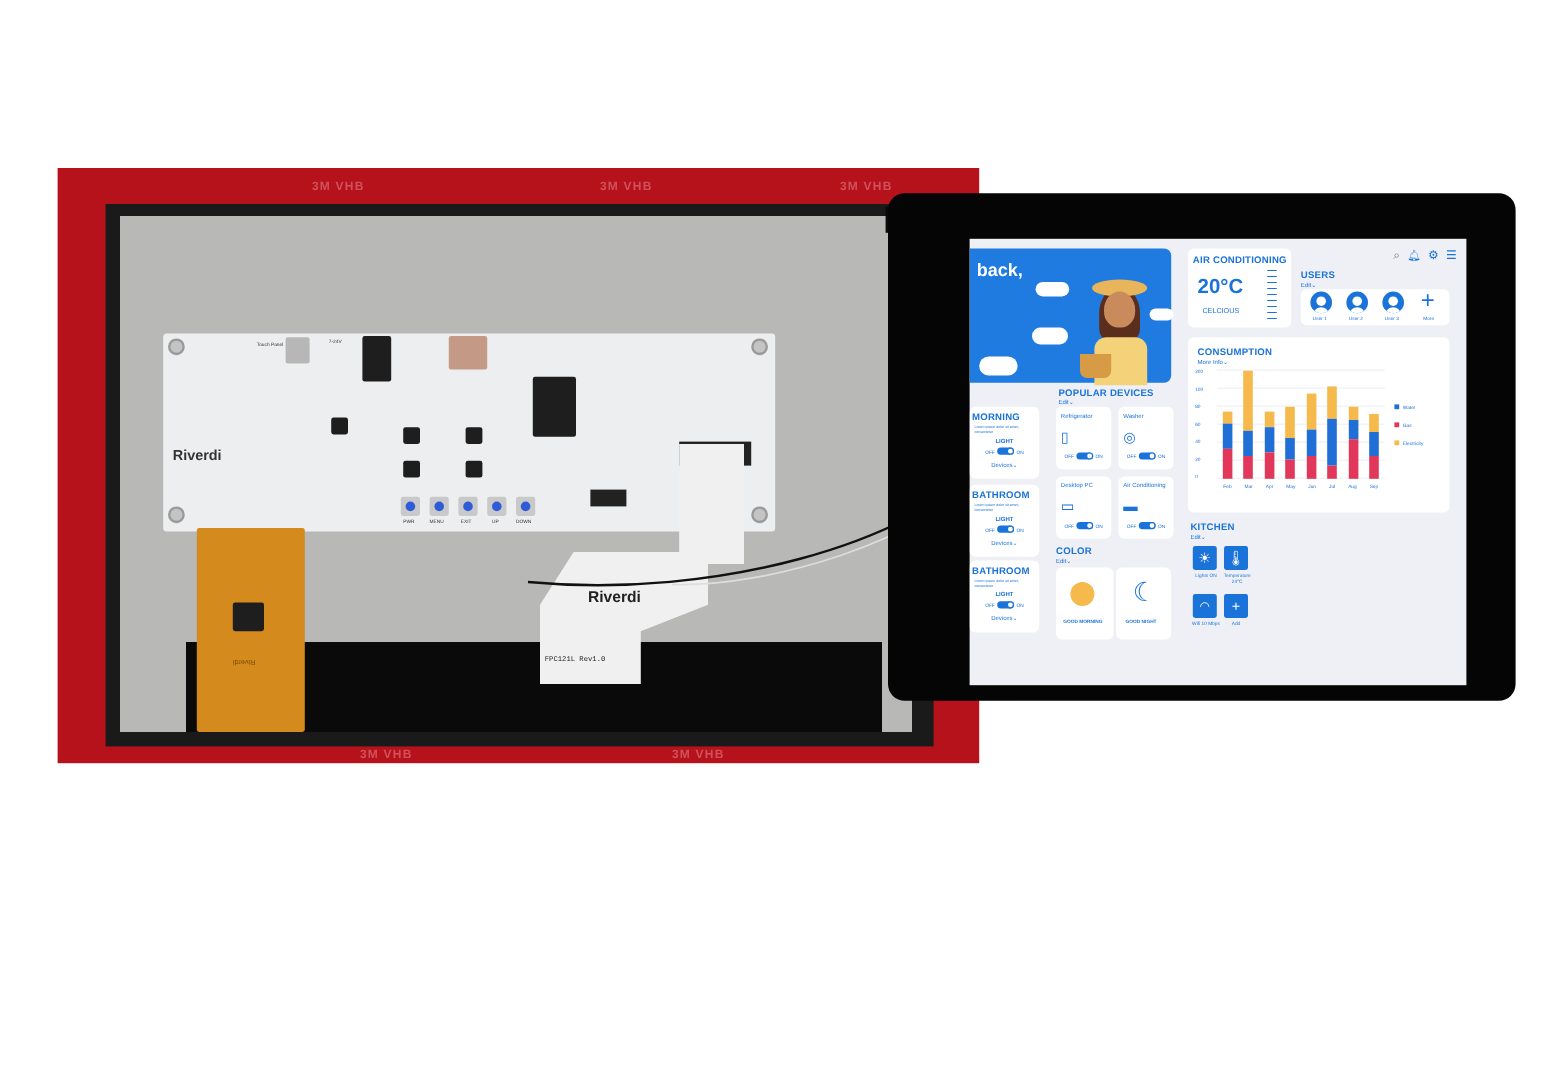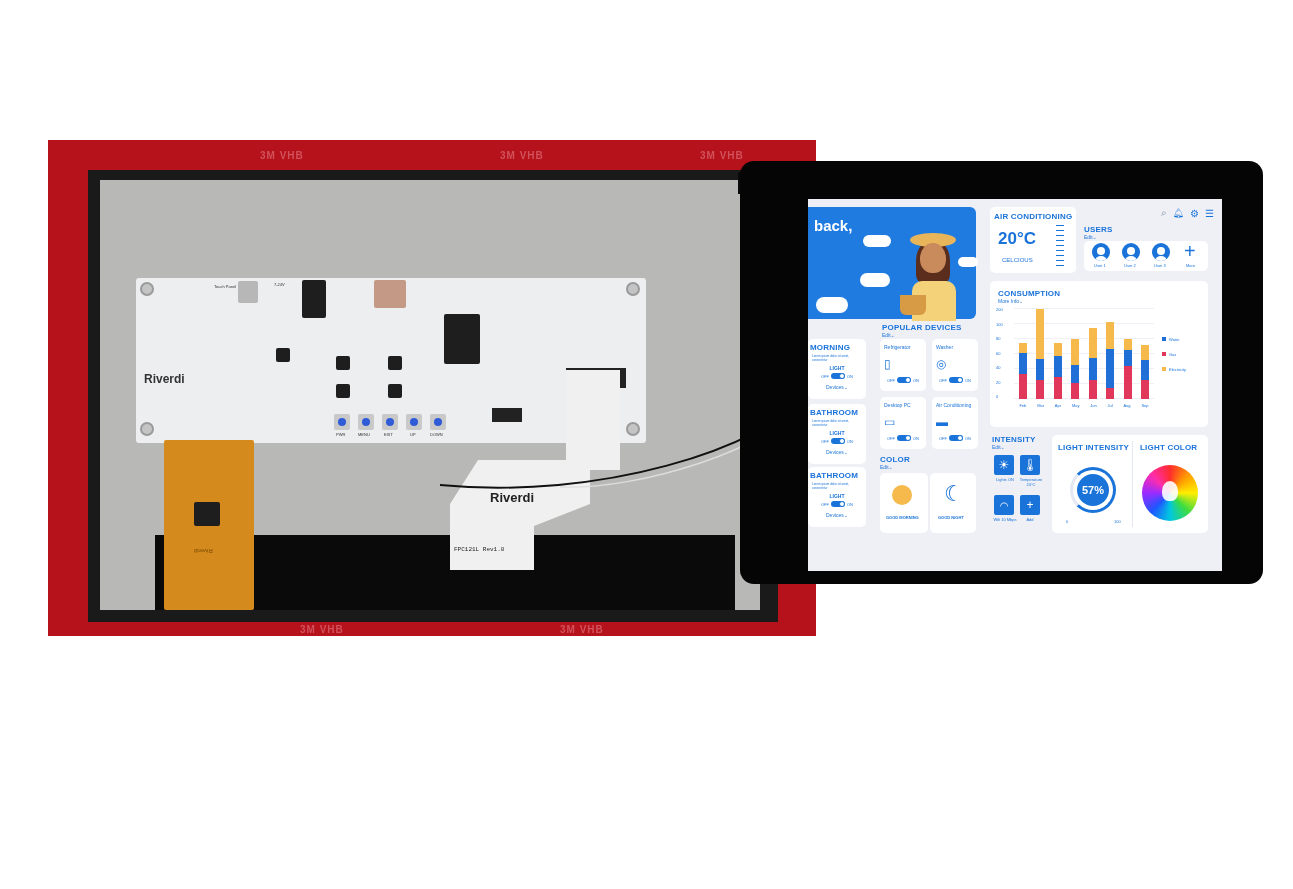--- a/index.html
+++ b/index.html
@@ -315,46 +315,33 @@
     <div class="sub" style="position:absolute;left:72px;top:265px;">Edit⌄</div>
     <div class="card" style="left:72px;top:274px;width:48px;height:60px;">
       <div style="position:absolute;left:12px;top:12px;width:20px;height:20px;border-radius:50%;background:#f5b94c;"></div>
       <div class="tiny" style="position:absolute;left:6px;top:42px;width:40px;font-weight:bold;">GOOD MORNING</div>
     </div>
     <div class="card" style="left:122px;top:274px;width:46px;height:60px;">
       <div style="position:absolute;left:14px;top:8px;font-size:22px;color:#1a73d9;">☾</div>
       <div class="tiny" style="position:absolute;left:8px;top:42px;width:36px;font-weight:bold;">GOOD NIGHT</div>
     </div>
 
-    <div class="h" style="position:absolute;left:184px;top:236px;">INTENSITY</div>
+    <div class="h" style="position:absolute;left:184px;top:236px;">KITCHEN</div>
     <div class="sub" style="position:absolute;left:184px;top:245px;">Edit⌄</div>
     <div class="sc-tile" style="left:186px;top:256px;">
         <span>☀</span>
       </div>
     <div class="tiny" style="position:absolute;left:186px;top:278px;width:22px;text-align:center;"><span>Lights</span> <span>ON</span></div>
     <div class="sc-tile" style="left:212px;top:256px;">
         <span>🌡︎</span>
       </div>
     <div class="tiny" style="position:absolute;left:208px;top:278px;width:30px;text-align:center;"><span>Temperature</span> <span>24°C</span></div>
     <div class="sc-tile" style="left:186px;top:296px;">
         <span style="font-size:10px;">◠</span>
       </div>
     <div class="tiny" style="position:absolute;left:184px;top:318px;width:26px;text-align:center;"><span>Wifi</span> <span>10 Mbps</span></div>
     <div class="sc-tile" style="left:212px;top:296px;">
         <span>+</span>
       </div>
     <div class="tiny" style="position:absolute;left:212px;top:318px;width:20px;text-align:center;">Add</div>
 
-    <div class="card" style="left:244px;top:236px;width:156px;height:98px;">
-      <div class="h" style="position:absolute;left:6px;top:8px;">LIGHT INTENSITY</div>
-      <div style="position:absolute;left:18px;top:32px;width:46px;height:46px;border-radius:50%;border:3px solid #1a73d9;border-left-color:#e3e8f2;padding:4px;">
-        <div style="width:100%;height:100%;border-radius:50%;background:#1a73d9;color:#fff;font-weight:bold;font-size:11px;display:flex;align-items:center;justify-content:center;">57%</div>
-      </div>
-      <div class="tiny" style="position:absolute;left:14px;top:84px;">0</div>
-      <div class="tiny" style="position:absolute;left:62px;top:84px;">100</div>
-      <div style="position:absolute;left:80px;top:6px;width:1px;height:86px;background:#e3e8f2;"></div>
-      <div class="h" style="position:absolute;left:88px;top:8px;">LIGHT COLOR</div>
-      <div style="position:absolute;left:90px;top:30px;width:56px;height:56px;border-radius:50%;background:conic-gradient(#ff2d2d,#ff9b00,#ffee00,#3ddc40,#00c8e0,#1f55ff,#9b2cff,#ff2daa,#ff2d2d);">
-        <div style="position:absolute;left:20px;top:16px;width:16px;height:20px;border-radius:50% 50% 40% 40%;background:#fff;opacity:.9;"></div>
-      </div>
-    </div>
   </div>
 </div>
 
 </body></html>

